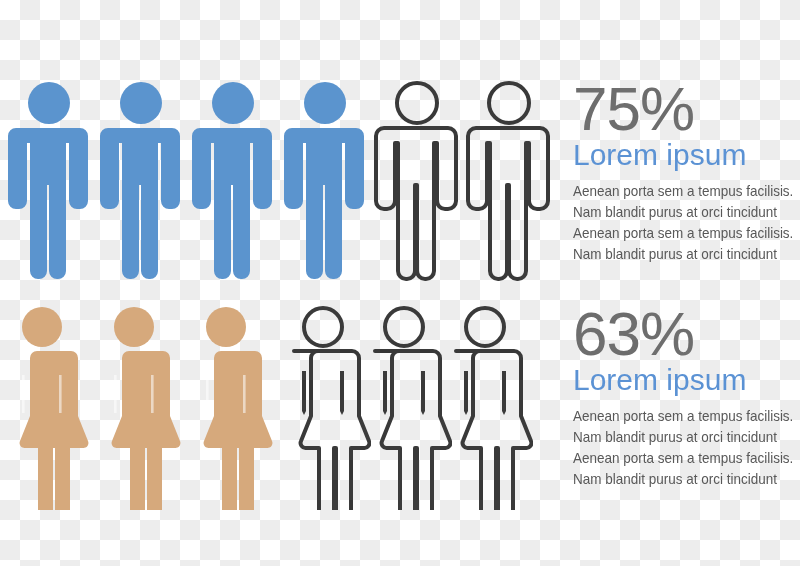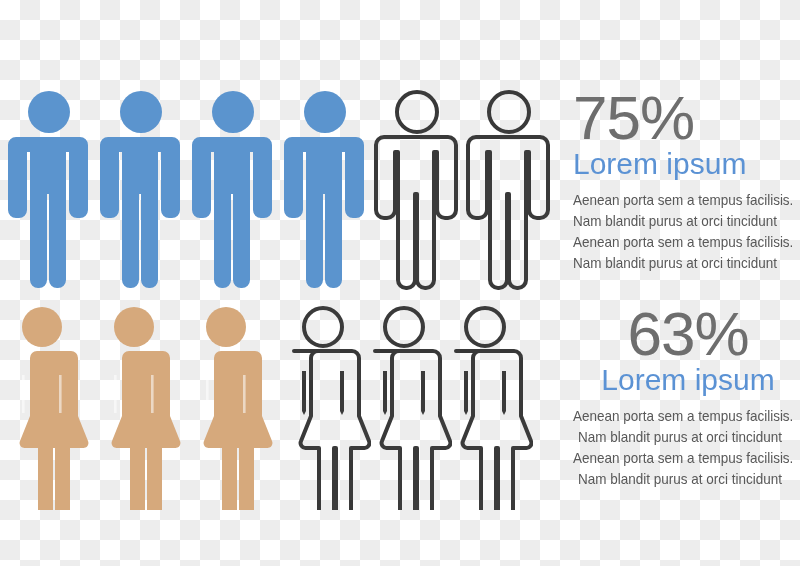--- a/index.html
+++ b/index.html
@@ -86,21 +86,21 @@
     white-space: nowrap;
     transform: scaleX(0.93);
     transform-origin: left center;
   }
 </style>
 </head>
 <body>
 
 <div id="infographic">
 
-  <div class="row" style="top:89px; height:210px; width:800px;">
+  <div class="row" style="top:80px; height:210px; width:800px;">
 
     <div class="figures-area" style="width:560px; height:210px;">
 
       <div class="figure" style="left:4px;">
         <svg width="90" height="205" viewBox="0 0 90 205">
           <circle class="mhead" cx="45" cy="23" r="21" fill="#5b94ce"></circle>
           <path class="mbody" fill="#5b94ce" d="M14,48 h62 a8,8 0 0 1 8,8 v65 a8,8 0 0 1 -8,8 h-3 a8,8 0 0 1 -8,-8 v-58 h-3 v128 a8,8 0 0 1 -8,8 h-1 a8,8 0 0 1 -8,-8 v-86 h-2 v86 a8,8 0 0 1 -8,8 h-1 a8,8 0 0 1 -8,-8 v-128 h-3 v58 a8,8 0 0 1 -8,8 h-3 a8,8 0 0 1 -8,-8 v-65 a8,8 0 0 1 8,-8 z"></path>
         </svg>
       </div>
       <div class="figure" style="left:96px;">
@@ -141,21 +141,21 @@
       <div class="subtitle" style="color: rgb(91, 146, 212);">Lorem ipsum</div>
       <ul class="body-lines">
         <li style="color: rgb(88, 88, 88);">Aenean porta sem a tempus facilisis.</li>
         <li style="color: rgb(88, 88, 88);">Nam blandit purus at orci tincidunt</li>
         <li style="color: rgb(88, 88, 88);">Aenean porta sem a tempus facilisis.</li>
         <li style="color: rgb(88, 88, 88);">Nam blandit purus at orci tincidunt</li>
       </ul>
     </div>
   </div>
 
-  <div class="row" style="top:305px; height:210px; width:800px;text-align:center;">
+  <div class="row" style="top:305px; height:210px; width:800px;">
 
     <div class="figures-area" style="width:560px; height:210px;">
 
       <div class="figure" style="left:0px;">
         <svg width="90" height="205" viewBox="0 0 90 205">
           <circle cx="42" cy="22" r="20" fill="#d6a97c"></circle>
           <path fill="#d6a97c" d="M13,46 h58 a7,7 0 0 1 7,7 v58 l10,25 a5,5 0 0 1 -5,7 h-13 v71 a7,7 0 0 1 -7,7 h-1 a7,7 0 0 1 -7,-7 v-71 h-2 v71 a7,7 0 0 1 -7,7 h-1 a7,7 0 0 1 -7,-7 v-71 h-13 a5,5 0 0 1 -5,-7 l10,-25 v-58 a7,7 0 0 1 7,-7 z"></path>
           <rect x="22" y="70" width="2.6" height="38" fill="#ffffff" opacity="0.55"></rect>
           <rect x="59" y="70" width="2.6" height="38" fill="#ffffff" opacity="0.55"></rect>
         </svg>

